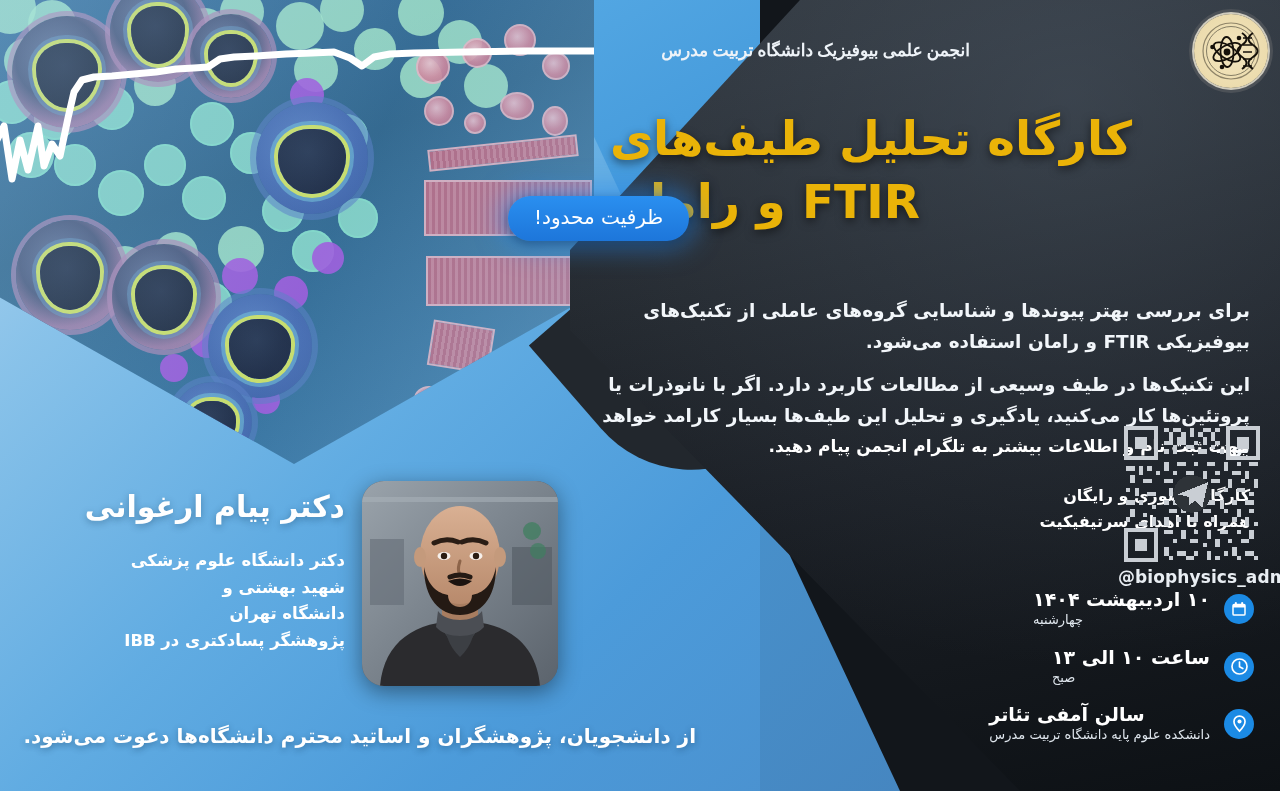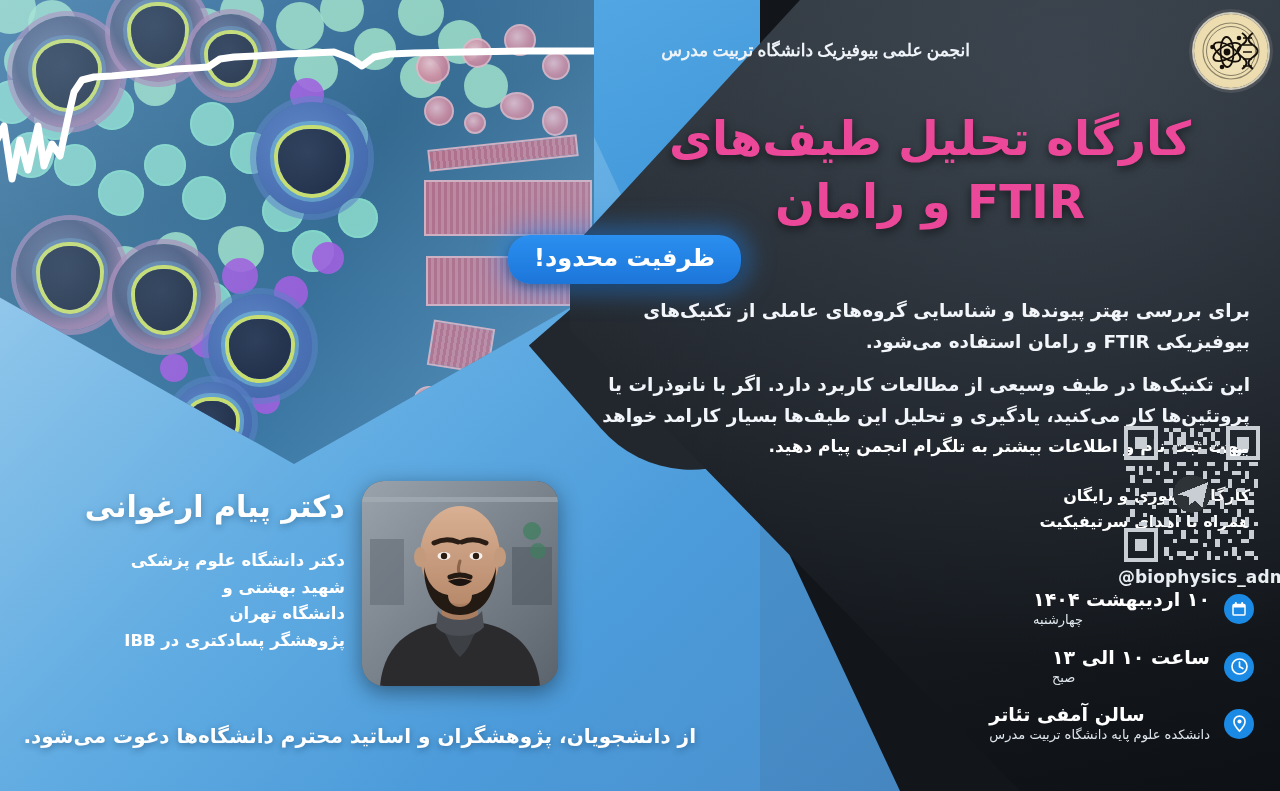--- a/index.html
+++ b/index.html
@@ -110,35 +110,34 @@
     position: absolute; right: 12px; top: 14px; width: 74px; height: 74px;
     border-radius: 50%;
     background: radial-gradient(circle at 50% 50%, #f3e6c0 0%, #ecdcae 68%, #d9c795 100%);
     box-shadow: 0 0 0 2px #cfcbbd, 0 0 0 5px #4c5157;
     display: flex; align-items: center; justify-content: center;
   }
 
   
   .title {
     position: absolute; right: 30px; top: 108px; width: 640px;
-    text-align: center; direction: rtl;
-    color: #ec4899; font-size: 47px; font-weight: 800; line-height: 1.33;
+    text-align: left; direction: rtl;
+    color: #eab308; font-size: 47px; font-weight: 800; line-height: 1.33;
     text-shadow: 0 3px 10px rgba(0,0,0,.55);
   }
   .title .ltr { direction: ltr; unicode-bidi: embed; }
 
   
   .badge {
     position: absolute; left: 508px; top: 196px;
     padding: 9px 26px 12px; border-radius: 22px;
     background: linear-gradient(180deg, #2a8ff0 0%, #1d76da 100%);
-    color: #fff; font-size: 24px; font-weight: 700; direction: rtl;
+    color: #fff; font-size: 20px; font-weight: 400; direction: rtl;
     box-shadow: 0 0 26px 7px rgba(40,135,235,.55), 0 3px 10px rgba(0,0,0,.45);
     white-space: nowrap;
-    margin-top: 39px;
   }
 
   
   .desc {
     position: absolute; right: 30px; top: 296px; width: 660px;
     text-align: right; direction: rtl; color: #f2f6fa;
     font-size: 18.5px; font-weight: 700; line-height: 1.66;
   }
   .desc p + p { margin-top: 13px; }
 

